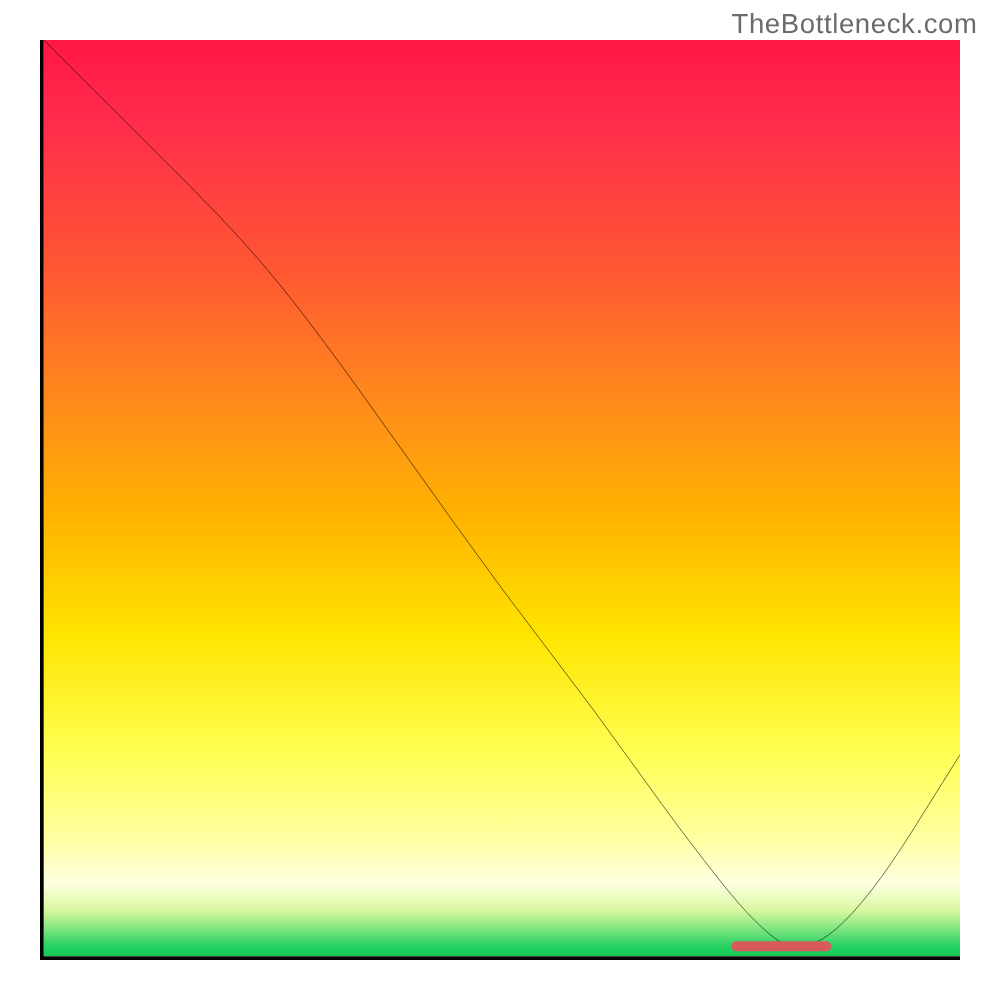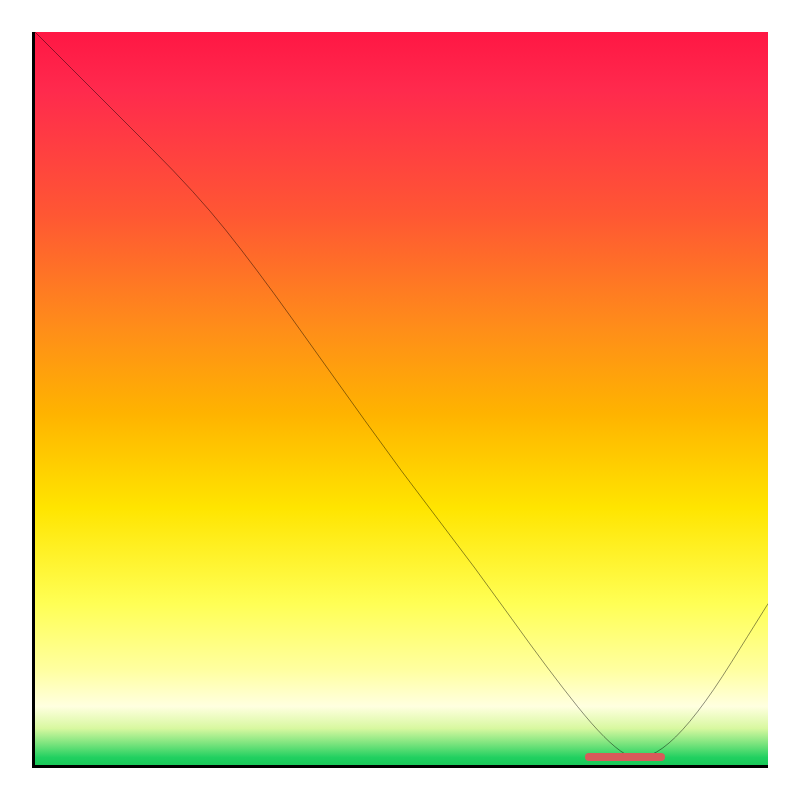--- a/index.html
+++ b/index.html
@@ -69,20 +69,21 @@
     border-radius: 4px;
     background: #d85a5a;
     bottom: 4px;
   }
 </style>
 </head>
 <body>
 
 <div class="frame">
 
+  <div class="watermark">TheBottleneck.com</div>
 
   <div class="plot-area">
     <div class="gradient"></div>
 
     <svg class="curve" viewBox="0 0 100 100" preserveAspectRatio="none">
       <path id="curve-path" fill="none" stroke="#000" stroke-width="0.45" vector-effect="non-scaling-stroke" stroke-linejoin="round" stroke-linecap="round" d="M 0 0 Q 0 0 5 5 Q 10 10 16 16 Q 22 22 26 27 Q 30 32 35 39 Q 40 46 45 53 Q 50 60 55 66.5 Q 60 73 65 80 Q 70 87 74 92 Q 78 97 80.5 98.5 Q 83 100 86.5 97 Q 90 94 95 86 T 100 78"></path>
     </svg>
 
     <div class="marker" id="optimal-marker" style="left: 75%; width: 11%;"></div>
   </div>

